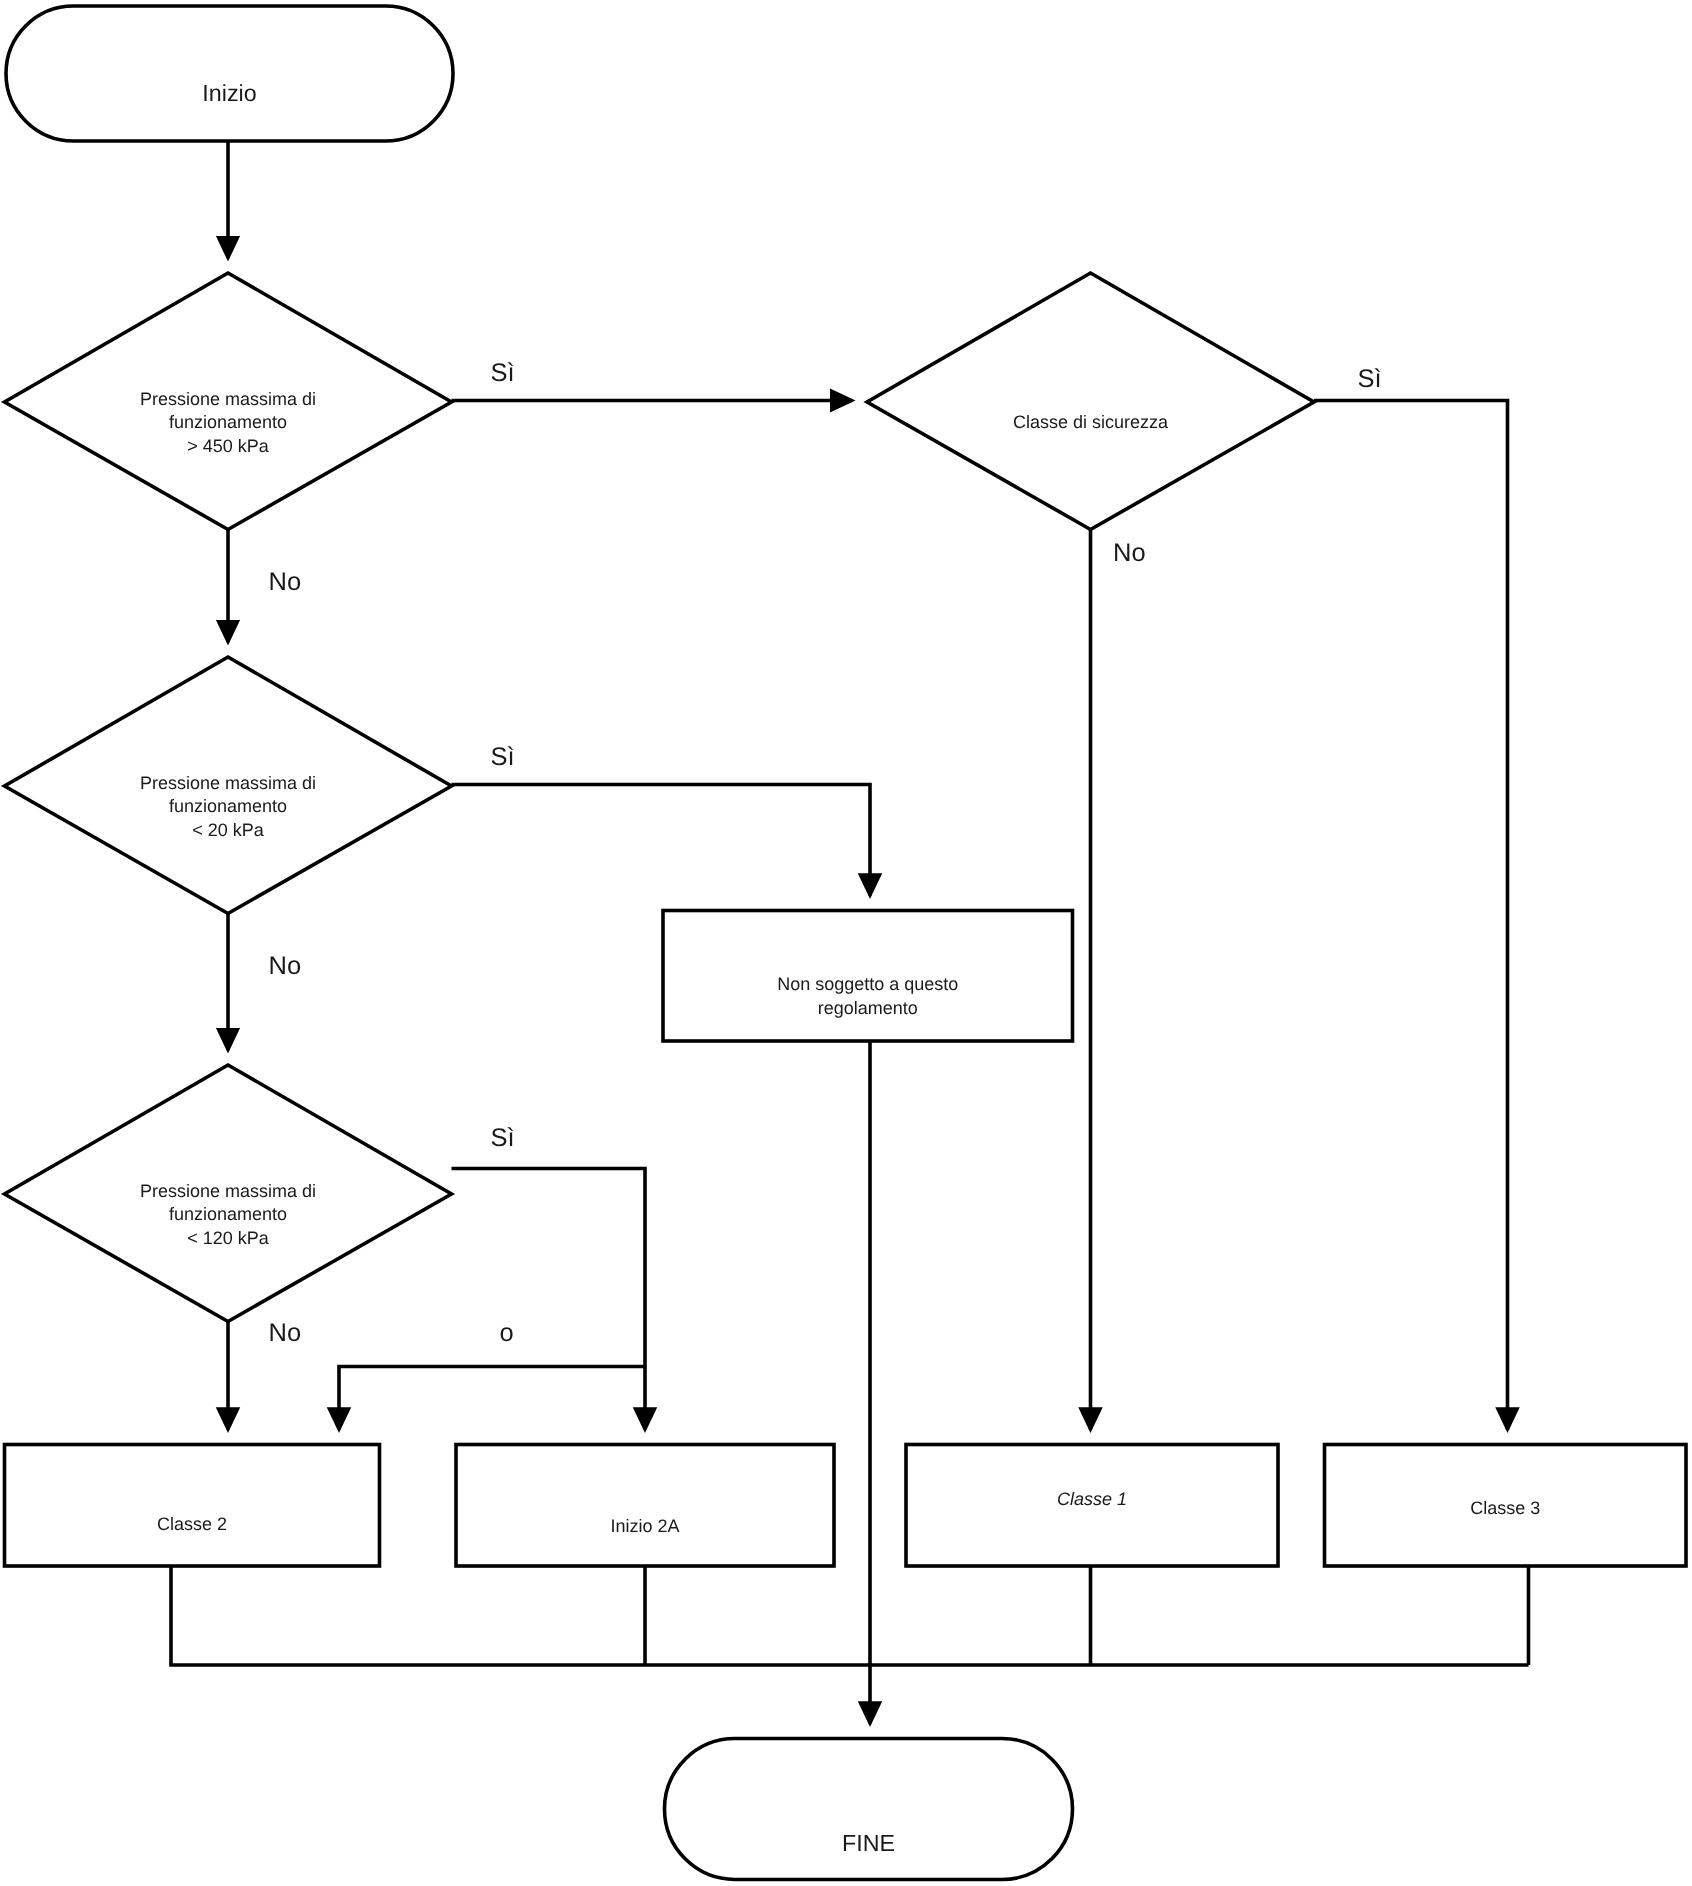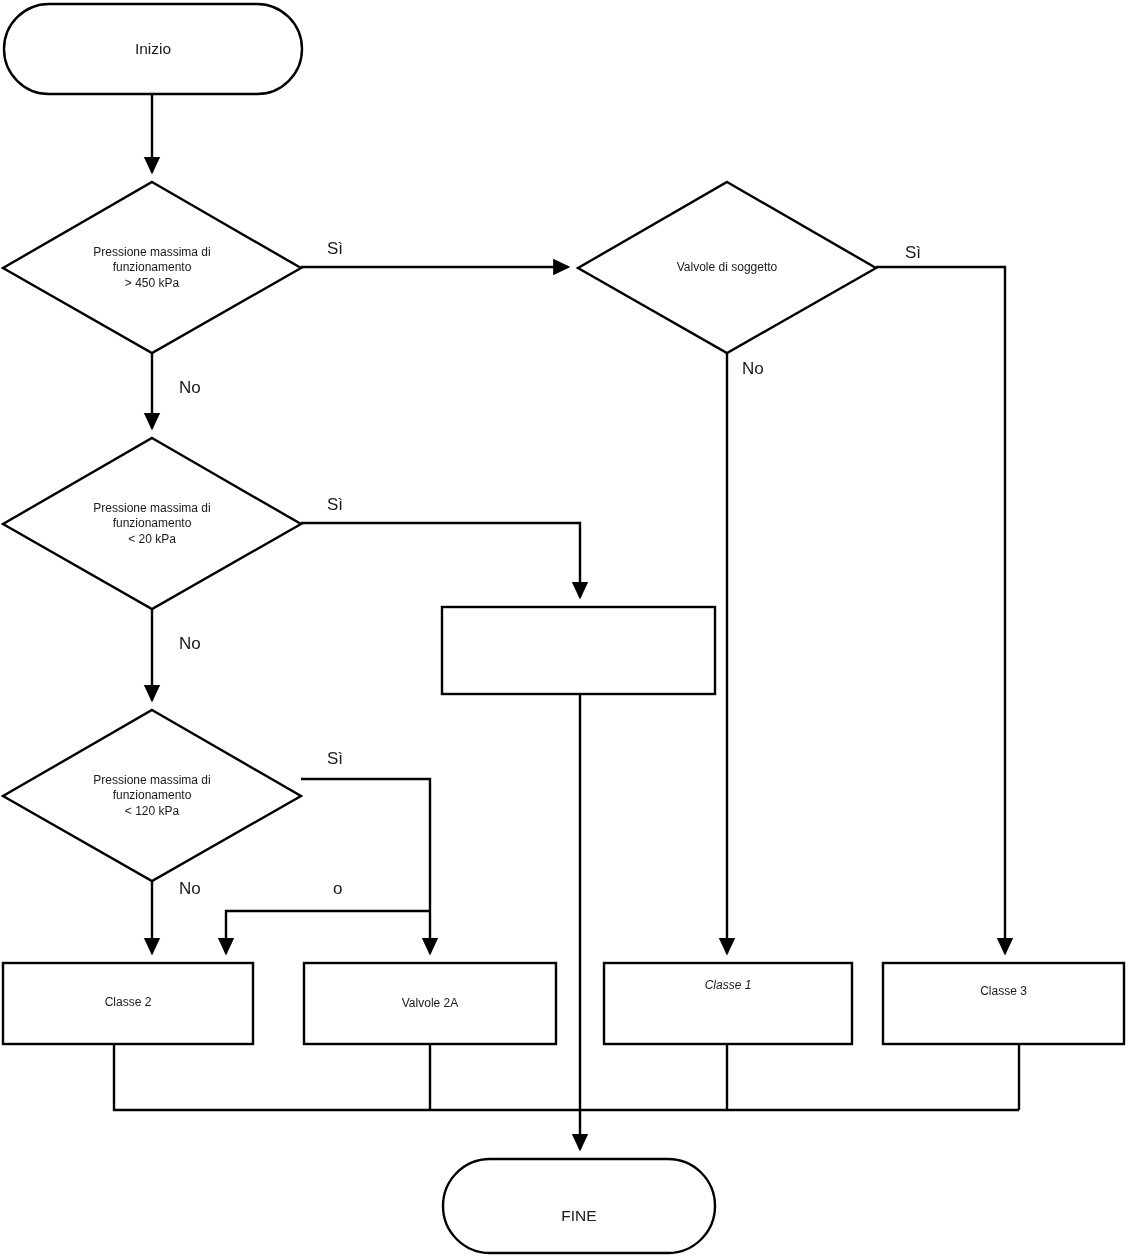--- a/index.html
+++ b/index.html
@@ -53,20 +53,21 @@
   }
   .edge-label {
     font-size: 17px;
     text-align: left;
     line-height: 1;
   }
   .centered-box {
     display: flex;
     align-items: center;
     justify-content: center;
+    margin-top: 14px;
   }
 </style>
 </head>
 <body>
 
 <div id="canvas">
 
   <svg id="flow-svg" viewBox="0 0 1128 1257">
     <defs>
       <marker id="arrow" markerWidth="10" markerHeight="10" refX="6.2" refY="3.6" orient="auto" markerUnits="strokeWidth">
@@ -123,34 +124,36 @@
     <path class="edge" d="M727,1044 L727,1110"></path>
     <path class="edge" d="M1019,1044 L1019,1110"></path>
   </svg>
 
   <div class="node-label term centered-box" style="left:4px; top:4px; width:298px; height:90px;">Inizio</div>
 
   <div class="node-label centered-box" style="left:27px; top:222px; width:250px; height:92px;">Pressione massima di
 funzionamento
 &gt; 450 kPa</div>
 
-  <div class="node-label centered-box" style="left:602px; top:248px; width:250px; height:40px;">Valvole di soggetto</div>
+  <div class="node-label centered-box" style="left:602px; top:248px; width:250px; height:40px;">Classe di sicurezza</div>
 
   <div class="node-label centered-box" style="left:27px; top:478px; width:250px; height:92px;">Pressione massima di
 funzionamento
 &lt; 20 kPa</div>
 
   <div class="node-label centered-box" style="left:27px; top:750px; width:250px; height:92px;">Pressione massima di
 funzionamento
 &lt; 120 kPa</div>
 
+  <div class="node-label centered-box" style="left:442px; top:607px; width:273px; height:87px;">Non soggetto a questo
+regolamento</div>
 
   <div class="node-label centered-box" style="left:3px; top:963px; width:250px; height:80px;">Classe 2</div>
 
-  <div class="node-label centered-box" style="left:304px; top:963px; width:252px; height:81px;">Valvole 2A</div>
+  <div class="node-label centered-box" style="left:304px; top:963px; width:252px; height:81px;">Inizio 2A</div>
 
   <div class="node-label centered-box" style="left:604px; top:938px; width:248px; height:95px;font-style:italic;">Classe 1</div>
 
   <div class="node-label centered-box" style="left:883px; top:963px; width:241px; height:58px;">Classe 3</div>
 
   <div class="node-label term centered-box" style="left:443px; top:1159px; width:272px; height:114px;">FINE</div>
 
   <div class="edge-label" style="left:327px; top:240px;">Sì</div>
 
   <div class="edge-label" style="left:179px; top:379px;">No</div>

